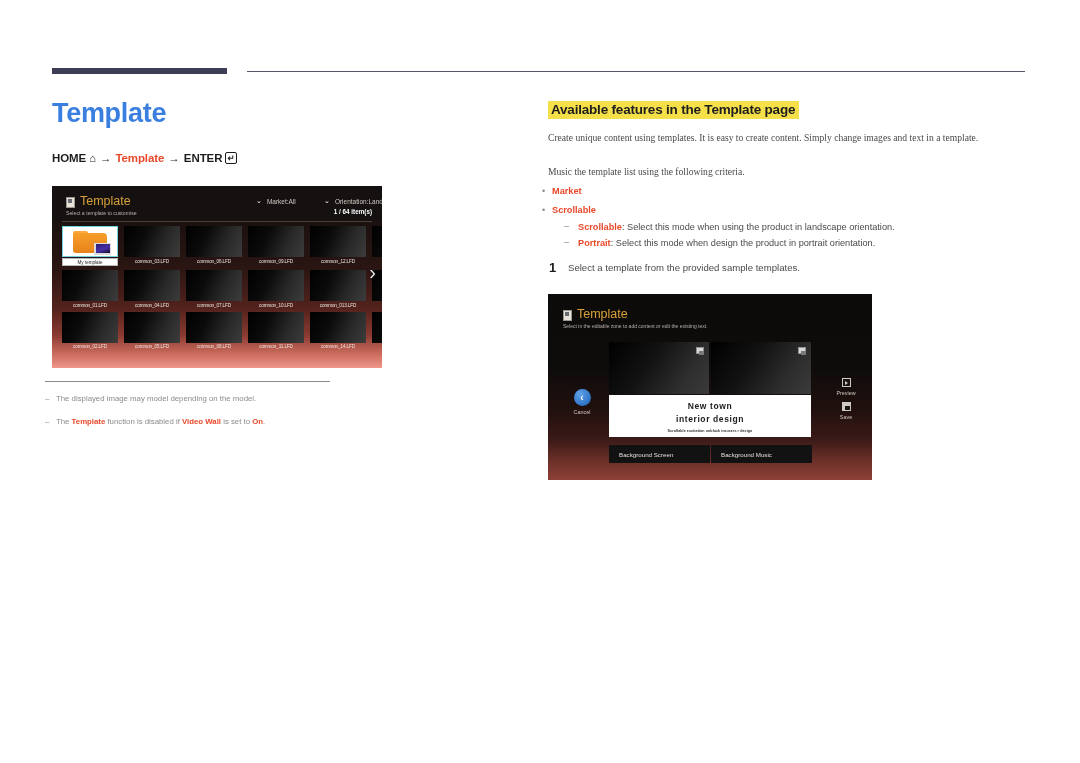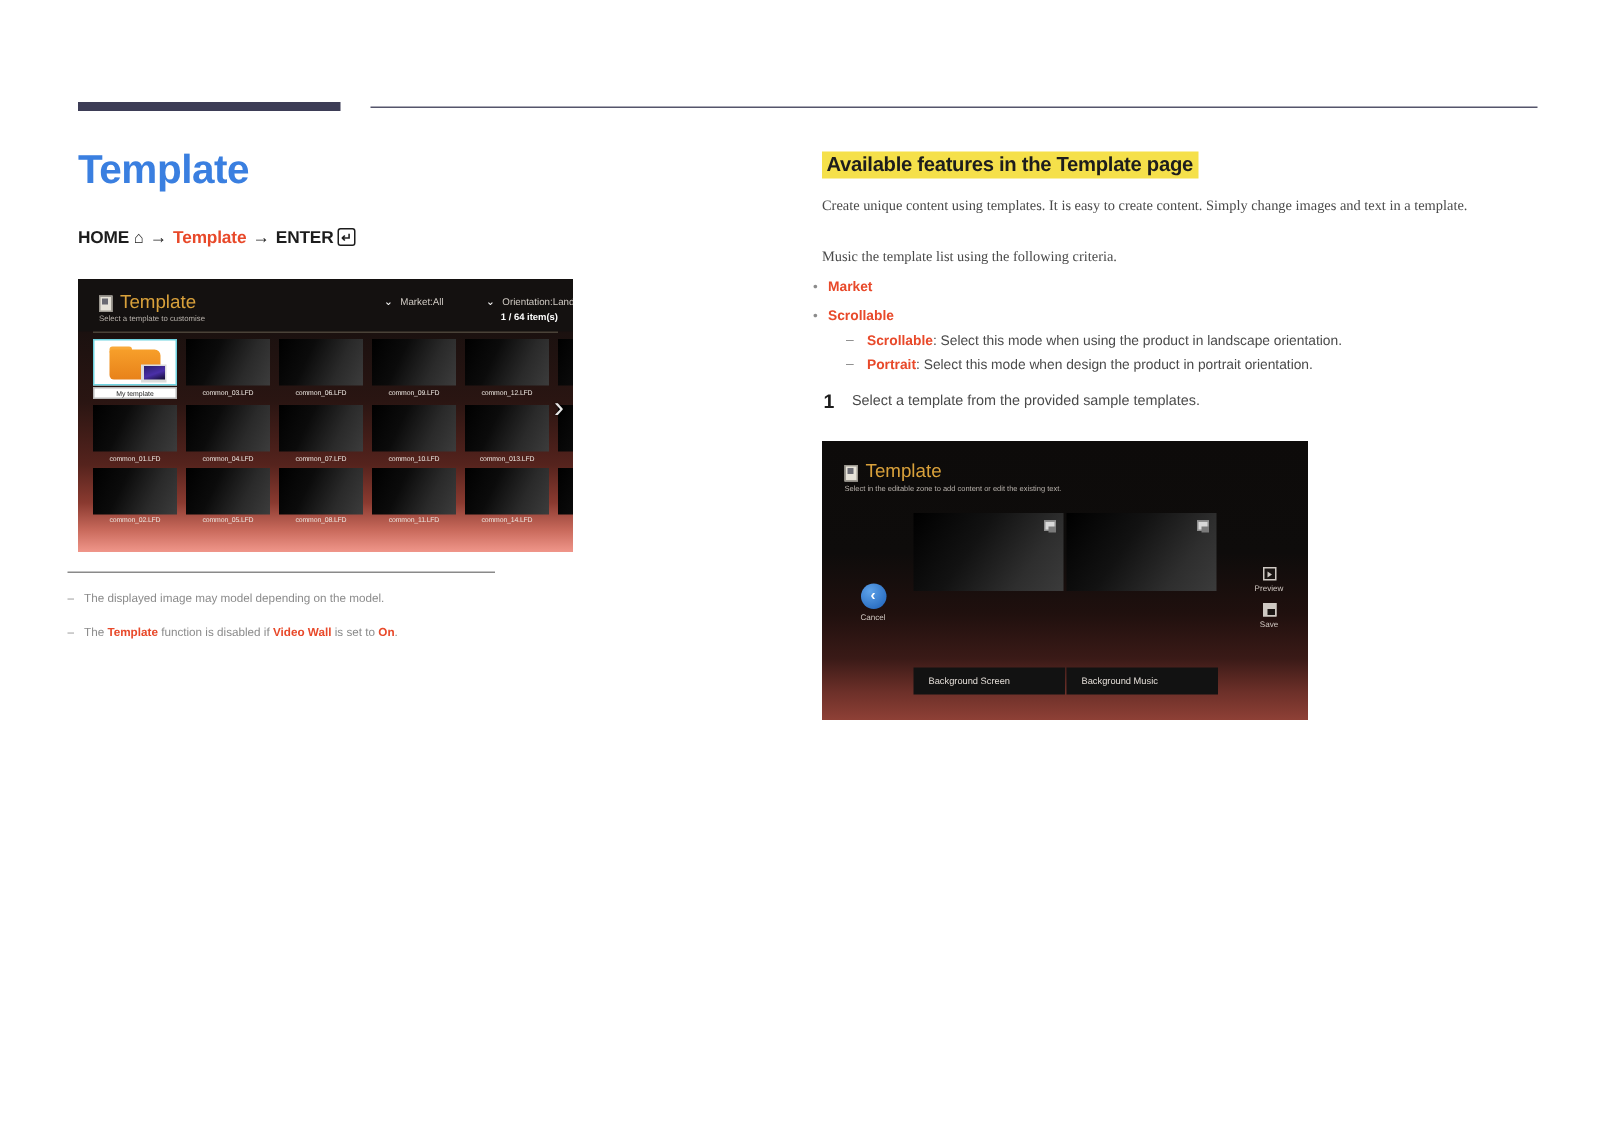--- a/index.html
+++ b/index.html
@@ -405,20 +405,25 @@
   <div class="s2-title">Template</div>
   <div class="s2-sub">Select in the editable zone to add content or edit the existing text.</div>
 
   <div class="zone z1">
     <div class="pic-icon"></div>
   </div>
   <div class="zone z2">
     <div class="pic-icon"></div>
   </div>
 
+  <div class="text-panel">
+    <div class="tp-l1">New town</div>
+    <div class="tp-l2">interior design</div>
+    <div class="tp-l3">Scrollable excitation unblock trousers r design</div>
+  </div>
 
   <div class="bg-btn b-left">
     <span>Background Screen</span>
   </div>
   <div class="bg-btn b-right">
     <span>Background Music</span>
   </div>
 
   <div class="cancel-wrap">
     <div class="cancel-circle">‹</div>

